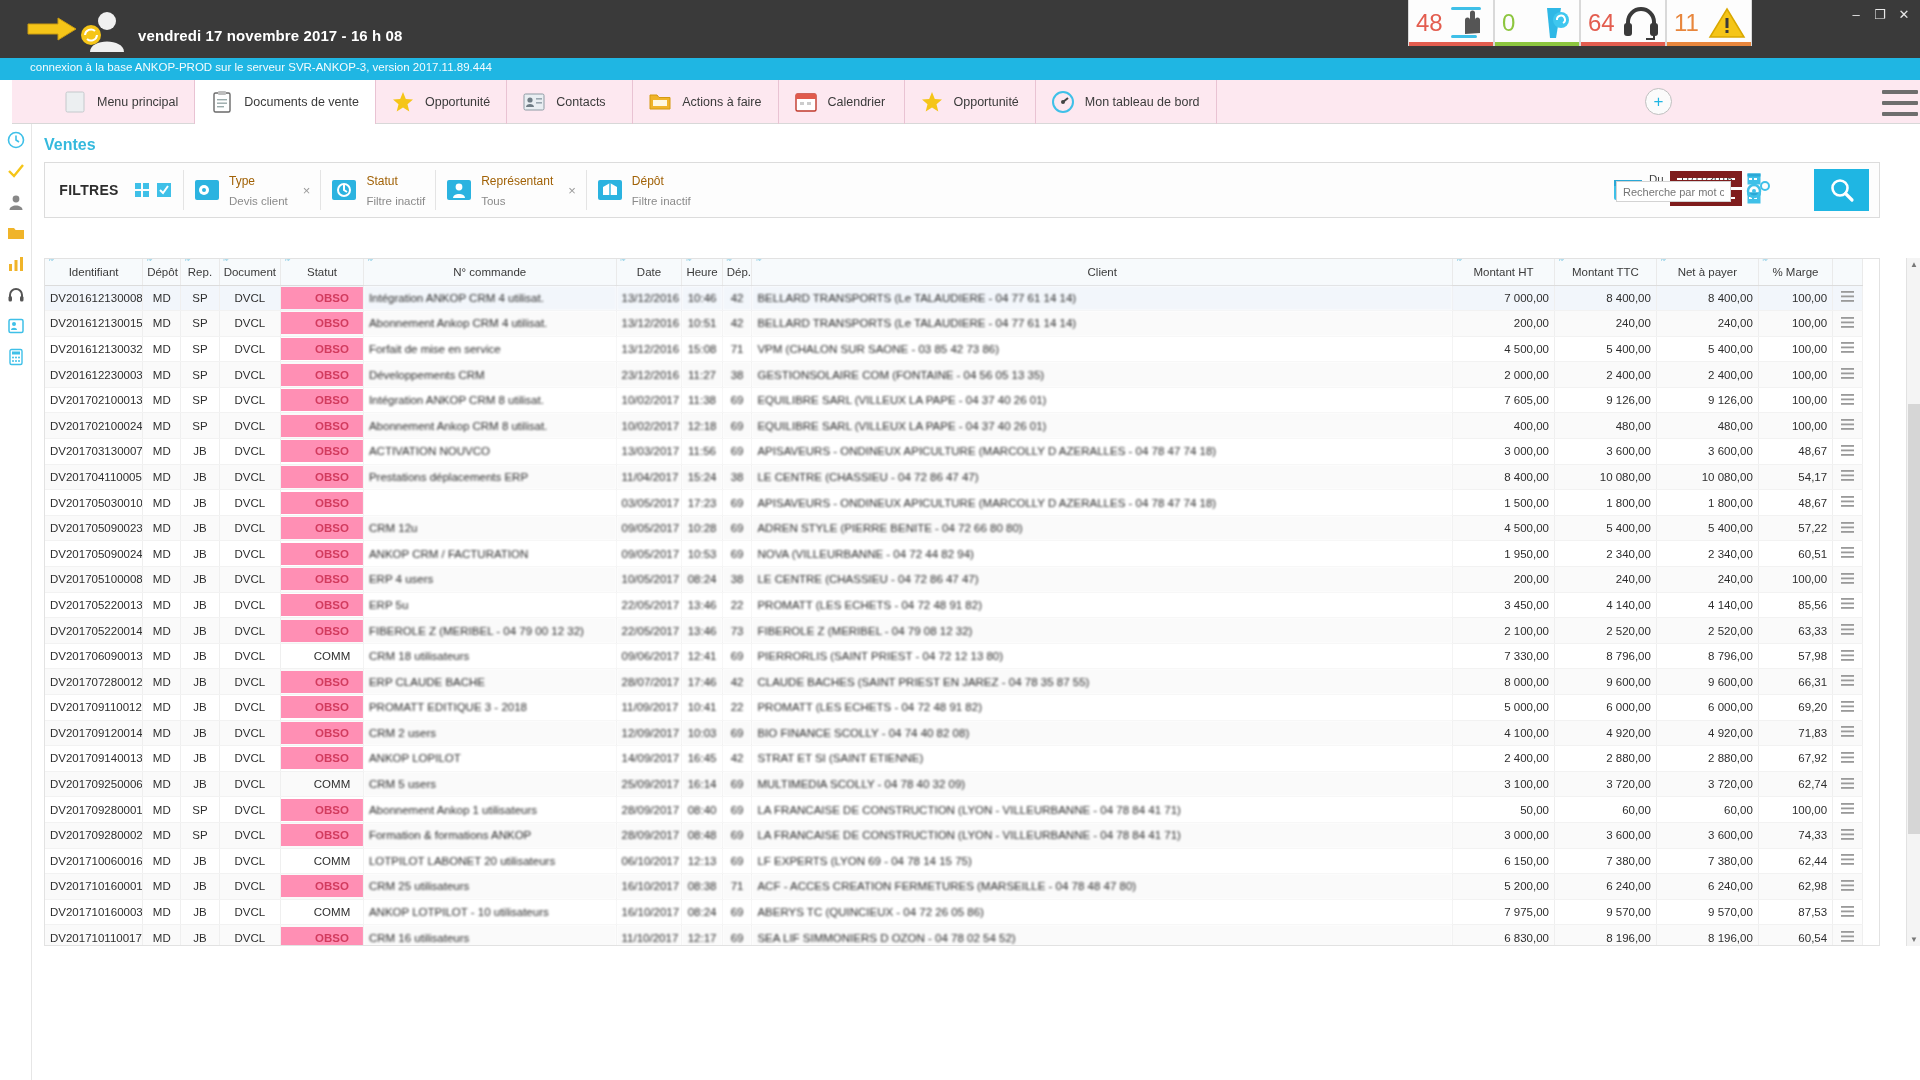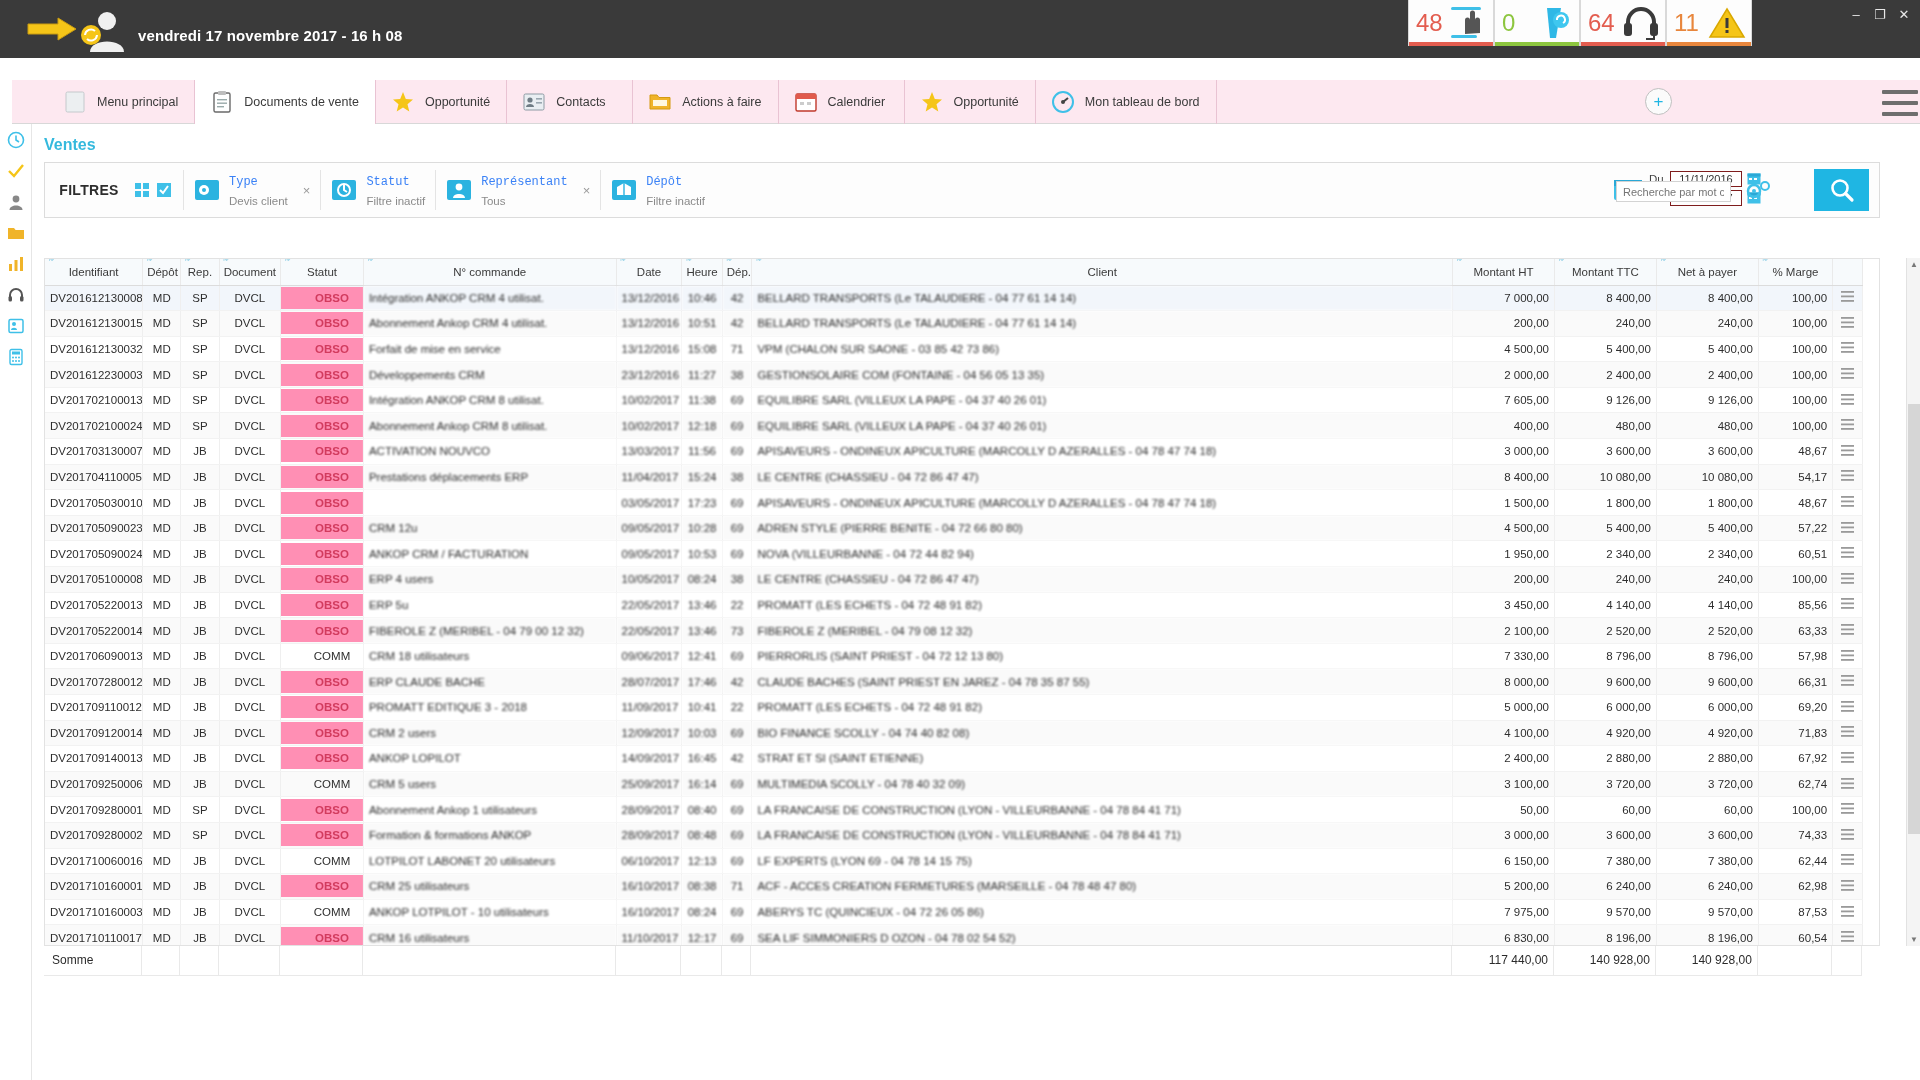--- a/index.html
+++ b/index.html
@@ -129,33 +129,33 @@
   .filters-mini { display:flex; gap:4px; margin-right:10px; }
   .mini-btn { width:18px; height:18px; display:flex; align-items:center; justify-content:center; }
 
   .fgroup {
     display:flex; align-items:center; gap:9px;
     height:40px; padding:0 10px; position:relative;
     border-left:1px solid #e4e4e4;
   }
   .fgroup .ficon { width:26px; height:26px; flex:0 0 26px; }
   .fgroup .ftext { line-height:1.25; }
-  .fgroup .flabel { font-size:12px; color:#3b82f6;font-family:Liberation Mono, monospace; }
+  .fgroup .flabel { font-size:12px; color:#a16207; }
   .fgroup .fvalue { font-size:11.5px; color:#8b8b8b; }
   .fclear { font-size:13px; color:#9a9a9a; margin-left:6px; cursor:pointer; }
 
   .daterange {
     position:absolute; right:118px; top:8px; display:flex; align-items:center; gap:6px;
   }
   .cal-ic { width:30px; height:24px; }
   .drow { display:flex; flex-direction:column; gap:3px; }
   .dline { display:flex; align-items:center; gap:5px; }
   .dlabel { font-size:11.5px; color:#444; width:16px; }
   .dinput {
-    width:72px; height:16px; border:1px solid #7f1d1d; background:#fff;
+    width:72px; height:16px; border:7px solid #7f1d1d; background:#fff;
     font-size:11px; color:#333; text-align:center; line-height:14px;
   }
   .dcal { width:14px; height:14px; }
   .kwinput {
     position:absolute; right:148px; top:18px; width:115px; height:21px;
     border:1px solid #d3d3d3; background:#fff; font-size:11px; color:#aaa;
     padding:0 6px; font-family:"Liberation Sans", sans-serif;
   }
   .gear-btn {
     position:absolute; right:105px; top:14px; width:34px; height:28px;
@@ -308,20 +308,23 @@
       </div>
     </div>
 
     <div class="win-ctrls">
       <div class="win-btn">–</div>
       <div class="win-btn">❐</div>
       <div class="win-btn close">✕</div>
     </div>
   </div>
 
+  <div class="connbar">
+    <div class="txt">connexion à la base ANKOP-PROD sur le serveur SVR-ANKOP-3, version 2017.11.89.444</div>
+  </div>
 
   <div class="tabstrip">
     <div class="tabs" id="tabs-host">
         <div class="tab">
           <span class="tab-ic">
             <svg width="24" height="24" viewBox="0 0 24 24">
               <rect x="3" y="2" width="18" height="20" rx="1.5" fill="#eceff1" stroke="#c4c9cc"></rect>
             </svg>
           </span>
           <span>Menu principal</span>
@@ -1240,36 +1243,19 @@
             <col style="width:38px">
           <col style="width:28px">
             <col style="width:660px">
             <col style="width:96px">
             <col style="width:96px">
           <col style="width:96px">
             <col style="width:70px">
             <col style="width:28px">
         </colgroup>
         <tbody id="tot-body">
-            <tr>
-              <td class="lbl">Somme</td>
-              <td></td>
-              <td></td>
-              <td></td>
-              <td></td>
-              <td></td>
-              <td></td>
-              <td></td>
-              <td></td>
-              <td></td>
-              <td class="c-right">117 440,00</td>
-              <td class="c-right">140 928,00</td>
-              <td class="c-right">140 928,00</td>
-              <td class="c-right"></td>
-              <td></td>
-            </tr>
           </tbody>
       </table>
     </div>
 
     <div class="bot-strip"></div>
   </div>
 </div>
 
 </body></html>

